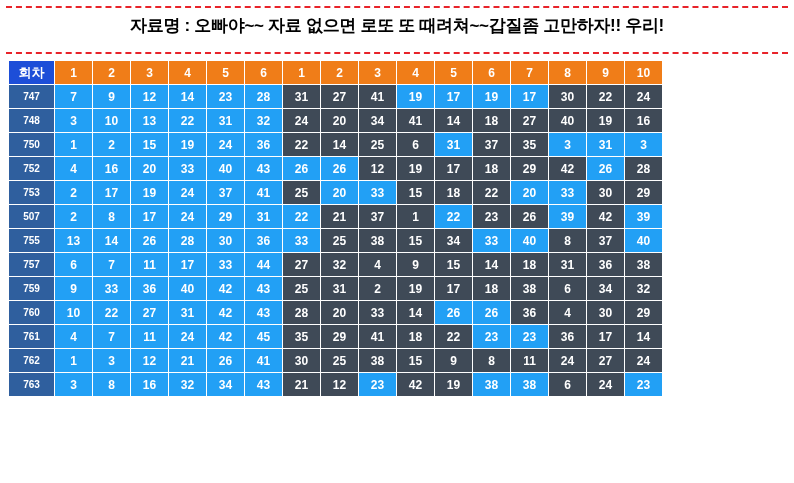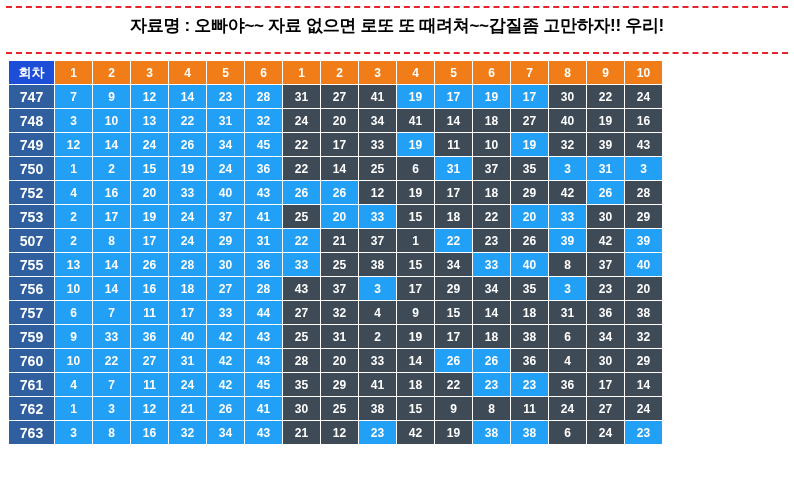--- a/index.html
+++ b/index.html
@@ -43,21 +43,21 @@
   col.c-cell{width:38px;}
 
   thead th.hdr-round{
     background:#1d4ed8;color:#ffffff;font-size:13px;
     border:1px solid #ffffff;
   }
   thead th.hdr-a{background:#f07d18;color:#ffffff;}
   thead th.hdr-b{background:#f07d18;color:#ffffff;}
 
   tbody td.round{
-    background:#2f5f9e;color:#ffffff;font-size:14px;
+    background:#2f5f9e;color:#ffffff;font-size:10px;
   }
   tbody td.n{background:#3f4a57;color:#ffffff;}
   tbody td.hl{background:#22a0f5;color:#ffffff;}
 </style>
 </head>
 <body>
 
 <div class="page">
   <div class="rule top"></div>
   <div class="title">자료명 : 오빠야~~ 자료 없으면 로또 또 때려쳐~~갑질좀 고만하자!! 우리!</div>
@@ -138,39 +138,20 @@
             <td class="n">34</td>
             <td class="n">41</td>
             <td class="n">14</td>
             <td class="n">18</td>
             <td class="n">27</td>
             <td class="n">40</td>
             <td class="n">19</td>
             <td class="n">16</td>
           </tr>
           <tr>
-            <td class="round">749</td>
-            <td class="hl">12</td>
-            <td class="hl">14</td>
-            <td class="hl">24</td>
-            <td class="hl">26</td>
-            <td class="hl">34</td>
-            <td class="hl">45</td>
-            <td class="n">22</td>
-            <td class="n">17</td>
-            <td class="n">33</td>
-            <td class="hl">19</td>
-            <td class="n">11</td>
-            <td class="n">10</td>
-            <td class="hl">19</td>
-            <td class="n">32</td>
-            <td class="n">39</td>
-            <td class="n">43</td>
-          </tr>
-          <tr>
             <td class="round">750</td>
             <td class="hl">1</td>
             <td class="hl">2</td>
             <td class="hl">15</td>
             <td class="hl">19</td>
             <td class="hl">24</td>
             <td class="hl">36</td>
             <td class="n">22</td>
             <td class="n">14</td>
             <td class="n">25</td>
@@ -252,39 +233,20 @@
             <td class="n">38</td>
             <td class="n">15</td>
             <td class="n">34</td>
             <td class="hl">33</td>
             <td class="hl">40</td>
             <td class="n">8</td>
             <td class="n">37</td>
             <td class="hl">40</td>
           </tr>
           <tr>
-            <td class="round">756</td>
-            <td class="hl">10</td>
-            <td class="hl">14</td>
-            <td class="hl">16</td>
-            <td class="hl">18</td>
-            <td class="hl">27</td>
-            <td class="hl">28</td>
-            <td class="n">43</td>
-            <td class="n">37</td>
-            <td class="hl">3</td>
-            <td class="n">17</td>
-            <td class="n">29</td>
-            <td class="n">34</td>
-            <td class="n">35</td>
-            <td class="hl">3</td>
-            <td class="n">23</td>
-            <td class="n">20</td>
-          </tr>
-          <tr>
             <td class="round">757</td>
             <td class="hl">6</td>
             <td class="hl">7</td>
             <td class="hl">11</td>
             <td class="hl">17</td>
             <td class="hl">33</td>
             <td class="hl">44</td>
             <td class="n">27</td>
             <td class="n">32</td>
             <td class="n">4</td>

